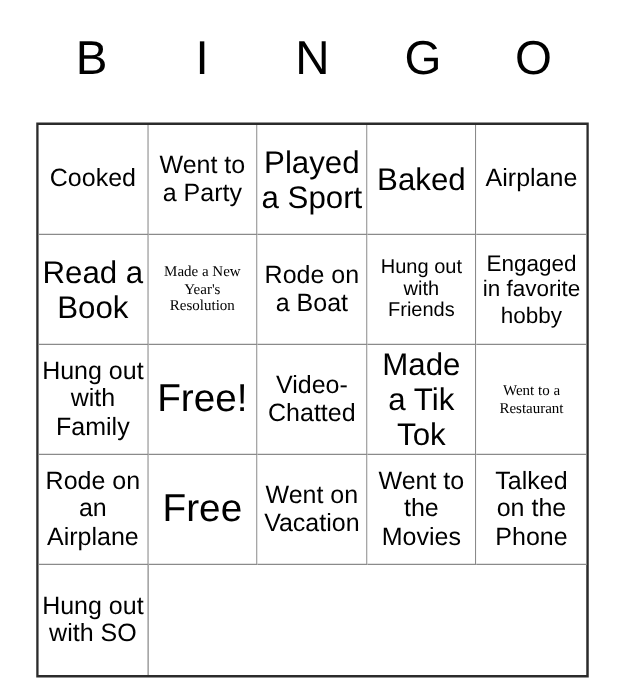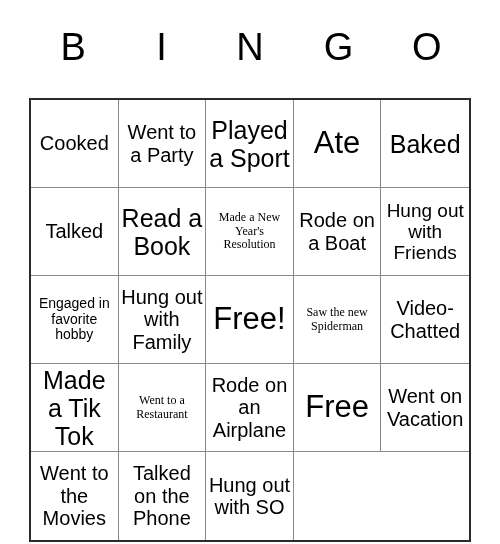--- a/index.html
+++ b/index.html
@@ -80,22 +80,22 @@
     width: 100%;
     line-height: 1.12;
     color: #000000;
     word-wrap: break-word;
   }
 
   
   .sz-xl   { font-size: 31px; }
   .sz-lg   { font-size: 25px; }
   .sz-md   { font-size: 20px; }
-  .sz-sm   { font-size: 19px; }
-  .sz-xs   { font-size: 14px; }
+  .sz-sm   { font-size: 16px; }
+  .sz-xs   { font-size: 18px; }
   .sz-xxs  { font-size: 12px; font-family: Liberation Serif, serif; }
 </style>
 </head>
 <body>
 
 <div class="card">
 
   <div class="header">
       <div class="header-letter">B</div>
       <div class="header-letter">I</div>
@@ -108,27 +108,24 @@
       <div class="cell">
         <span class="cell-text sz-md">Cooked</span>
       </div>
       <div class="cell">
         <span class="cell-text sz-md">Went to a Party</span>
       </div>
       <div class="cell">
         <span class="cell-text sz-lg">Played a Sport</span>
       </div>
       <div class="cell">
-        <span class="cell-text sz-xl">Ate</span>
-      </div>
-      <div class="cell">
         <span class="cell-text sz-lg">Baked</span>
       </div>
       <div class="cell">
-        <span class="cell-text sz-md">Talked</span>
+        <span class="cell-text sz-md">Airplane</span>
       </div>
       <div class="cell">
         <span class="cell-text sz-lg">Read a Book</span>
       </div>
       <div class="cell">
         <span class="cell-text sz-xxs">Made a New Year's Resolution</span>
       </div>
       <div class="cell">
         <span class="cell-text sz-md">Rode on a Boat</span>
       </div>
@@ -136,23 +133,20 @@
         <span class="cell-text sz-sm">Hung out with Friends</span>
       </div>
       <div class="cell">
         <span class="cell-text sz-xs">Engaged in favorite hobby</span>
       </div>
       <div class="cell">
         <span class="cell-text sz-md">Hung out with Family</span>
       </div>
       <div class="cell">
         <span class="cell-text sz-xl">Free!</span>
-      </div>
-      <div class="cell">
-        <span class="cell-text sz-xxs">Saw the new Spiderman</span>
       </div>
       <div class="cell">
         <span class="cell-text sz-md">Video-Chatted</span>
       </div>
       <div class="cell">
         <span class="cell-text sz-lg">Made a Tik Tok</span>
       </div>
       <div class="cell">
         <span class="cell-text sz-xxs">Went to a Restaurant</span>
       </div>

